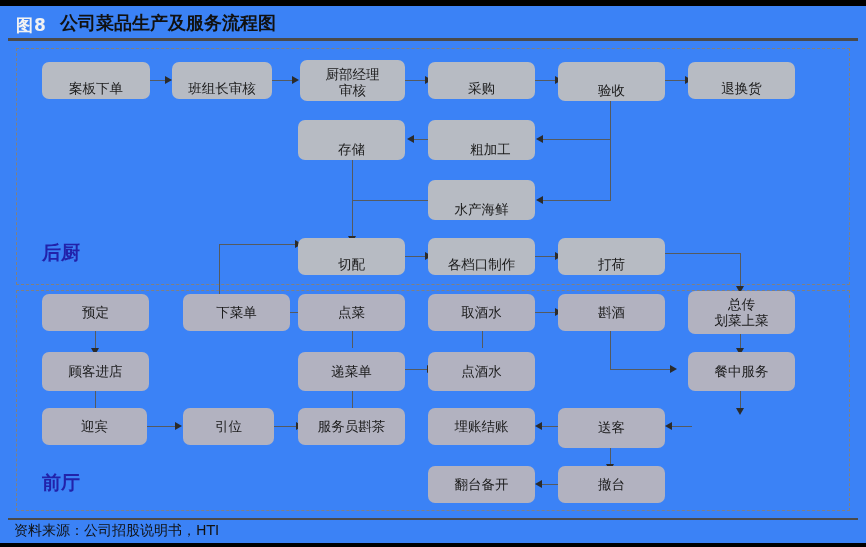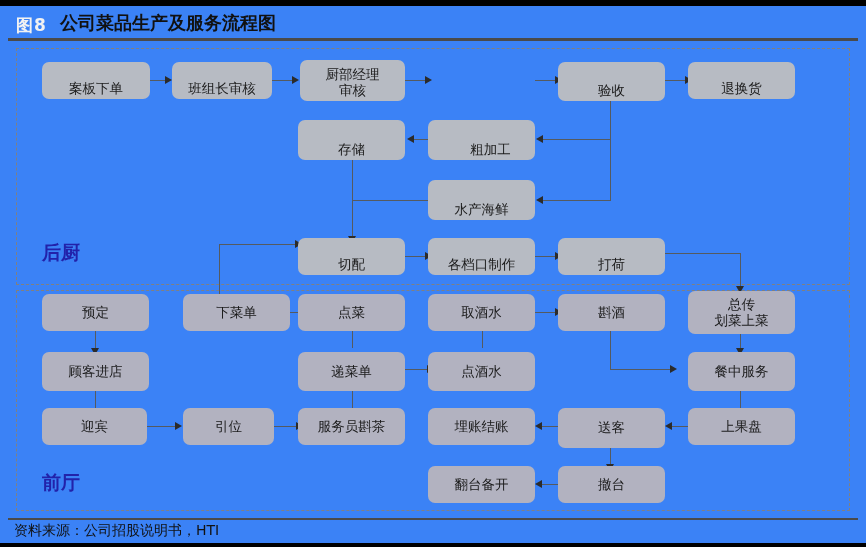--- a/index.html
+++ b/index.html
@@ -162,20 +162,23 @@
   <div class="node kitchen" style="left:42px;top:62px;width:108px;height:37px;">
     <span>案板下单</span>
     </div>
   <div class="node kitchen" style="left:172px;top:62px;width:100px;height:37px;">
     <span>班组长审核</span>
     </div>
   <div class="node kitchen" style="left:300px;top:60px;width:105px;height:41px;">
     <span>厨部经理
 审核</span>
     </div>
+  <div class="node kitchen" style="left:428px;top:62px;width:107px;height:37px;">
+    <span>采购</span>
+    </div>
   <div class="node kitchen" style="left:558px;top:62px;width:107px;height:39px;">
     <span>验收</span>
     </div>
   <div class="node kitchen" style="left:688px;top:62px;width:107px;height:37px;">
     <span>退换货</span>
     </div>
 
   <div class="node kitchen" style="left:298px;top:120px;width:107px;height:40px;">
     <span>存储</span>
     </div>
@@ -236,23 +239,20 @@
     <span>引位</span>
     </div>
   <div class="node hall" style="left:298px;top:408px;width:107px;height:37px;">
     <span>服务员斟茶</span>
     </div>
   <div class="node hall" style="left:428px;top:408px;width:107px;height:37px;">
     <span>埋账结账</span>
     </div>
   <div class="node hall" style="left:558px;top:408px;width:107px;height:40px;">
     <span>送客</span>
-    </div>
-  <div class="node hall" style="left:688px;top:408px;width:107px;height:37px;">
-    <span>上果盘</span>
     </div>
 
   <div class="node hall" style="left:428px;top:466px;width:107px;height:37px;">
     <span>翻台备开</span>
     </div>
   <div class="node hall" style="left:558px;top:466px;width:107px;height:37px;">
     <span>撤台</span>
     </div>
 
   <div id="foot-rule"></div>

